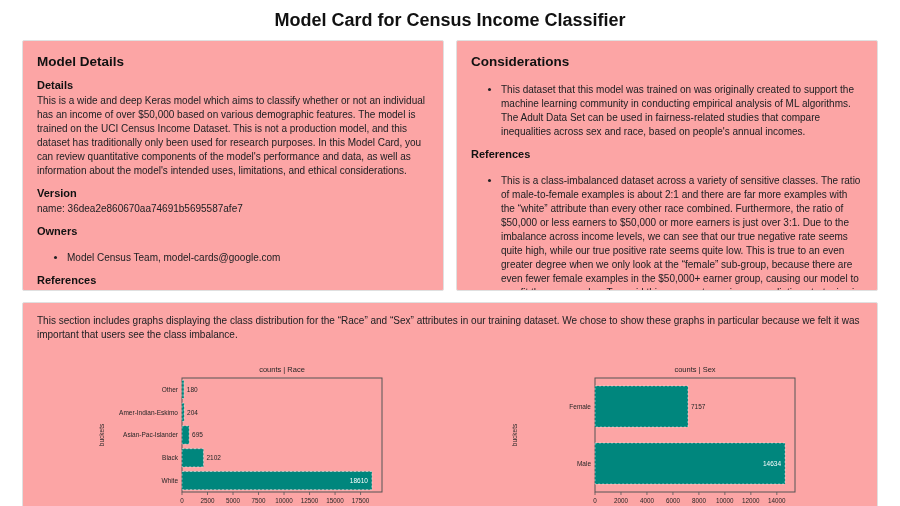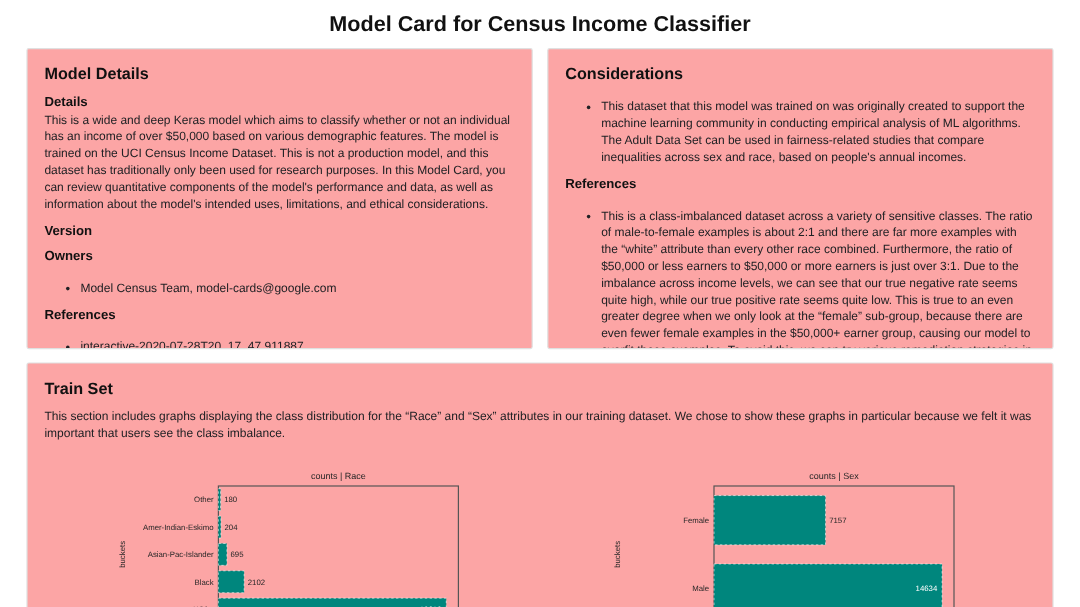--- a/index.html
+++ b/index.html
@@ -33,20 +33,21 @@
 
 <h1>Model Card for Census Income Classifier</h1>
 
 <div class="top-grid">
 
   <section class="card">
     <h2>Model Details</h2>
     <h3>Details</h3>
     <p>This is a wide and deep Keras model which aims to classify whether or not an individual has an income of over $50,000 based on various demographic features. The model is trained on the UCI Census Income Dataset. This is not a production model, and this dataset has traditionally only been used for research purposes. In this Model Card, you can review quantitative components of the model's performance and data, as well as information about the model's intended uses, limitations, and ethical considerations.</p>
     <h3>Version</h3>
+    <p>name: 36dea2e860670aa74691b5695587afe7</p>
     <h3>Owners</h3>
     <ul>
       <li>Model Census Team, model-cards@google.com</li>
     </ul>
     <h3>References</h3>
     <ul>
       <li>interactive-2020-07-28T20_17_47.911887</li>
     </ul>
   </section>
 
@@ -58,21 +59,20 @@
     <h3>References</h3>
     <ul>
       <li>This is a class-imbalanced dataset across a variety of sensitive classes. The ratio of male-to-female examples is about 2:1 and there are far more examples with the “white” attribute than every other race combined. Furthermore, the ratio of $50,000 or less earners to $50,000 or more earners is just over 3:1. Due to the imbalance across income levels, we can see that our true negative rate seems quite high, while our true positive rate seems quite low. This is true to an even greater degree when we only look at the “female” sub-group, because there are even fewer female examples in the $50,000+ earner group, causing our model to overfit these examples. To avoid this, we can try various remediation strategies in future iterations (e.g. undersampling, hyperparameter tuning, etc), but we may not be able to fix all of the fairness issues.</li>
     </ul>
 
   </section>
 
 </div>
 
 <section class="card train-card">
-  <h2>Train Set</h2>
   <p>This section includes graphs displaying the class distribution for the “Race” and “Sex” attributes in our training dataset. We chose to show these graphs in particular because we felt it was important that users see the class imbalance.</p>
   <div class="charts-row">
     <div class="chart-box">
       <svg id="chart-0" width="300" height="158">
           <text x="188" y="10" text-anchor="middle" font-size="7.5" fill="#262626">counts | Race</text>
           <rect x="88" y="16" width="200" height="114" fill="none" stroke="#555" stroke-width="1"></rect>
           <rect x="88" y="18.28" width="1.8367346938775513" height="18.240000000000002" fill="#00867d" stroke="rgba(255,255,255,0.7)" stroke-width="0.7" stroke-dasharray="2 2"></rect>
           <text x="84" y="29.700000000000003" text-anchor="end" font-size="6.5" fill="#262626">Other</text>
           <text x="92.83673469387755" y="29.700000000000003" text-anchor="start" font-size="6.5" fill="#262626">180</text>
           <rect x="88" y="41.08" width="2.0816326530612246" height="18.240000000000002" fill="#00867d" stroke="rgba(255,255,255,0.7)" stroke-width="0.7" stroke-dasharray="2 2"></rect>

